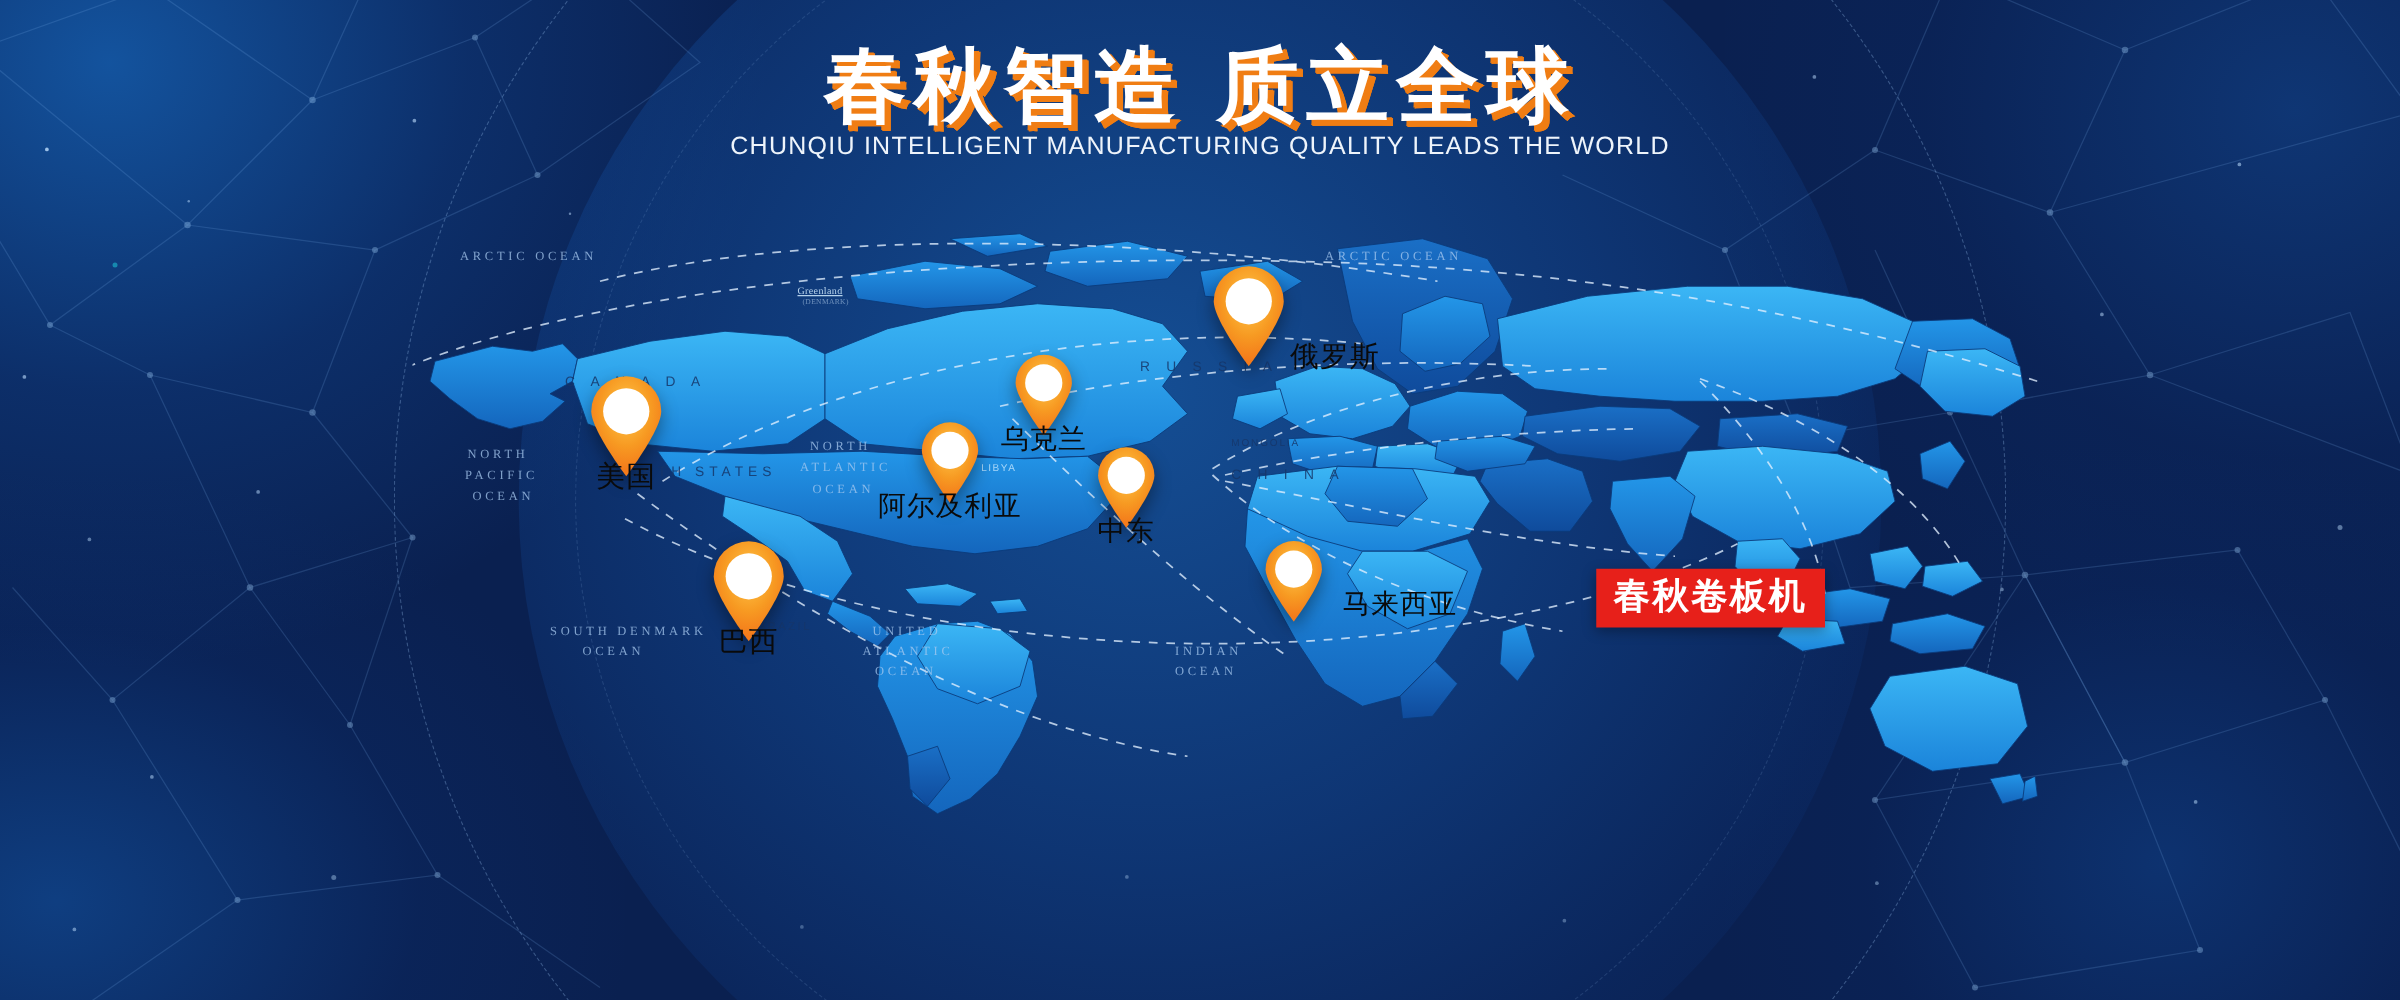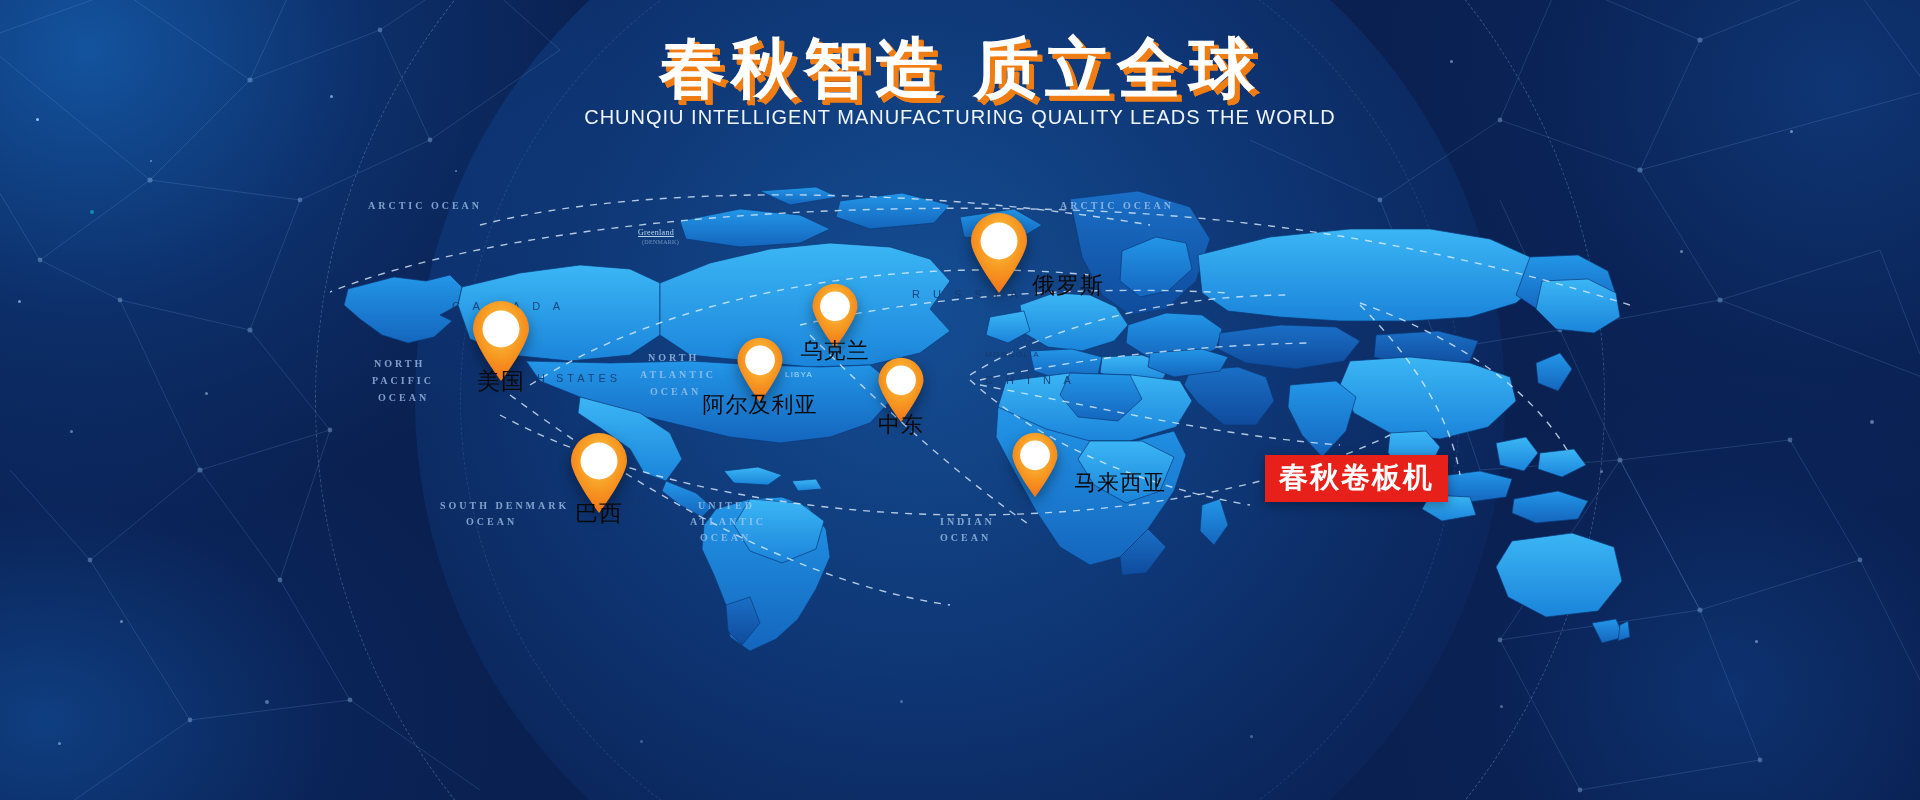--- a/index.html
+++ b/index.html
@@ -76,21 +76,21 @@
   .map-wrap { position:absolute; left:0; top:0; width:1920px; height:800px; z-index:20; }
   .map-svg { position:absolute; left:330px; top:185px; width:1300px; height:470px; }
 
   .routes { position:absolute; left:330px; top:185px; width:1300px; height:470px; pointer-events:none; }
 
   
   .mlabel {
     position:absolute; color:rgba(183,212,243,.80); font-size:9px; letter-spacing:1.4px;
     white-space:nowrap; pointer-events:none; font-family:"Liberation Serif",serif;
   }
-  .mlabel.ocean { font-size:10px; letter-spacing:3px; color:rgba(168,202,240,.74);font-weight:bold; }
+  .mlabel.ocean { font-size:10px; letter-spacing:3px; color:rgba(168,202,240,.74); }
   .mlabel.country { font-size:11px; letter-spacing:5px; color:rgba(22,54,104,.85); font-family:"Liberation Sans",sans-serif; }
   .mlabel.tiny { font-size:6px; letter-spacing:.3px; color:rgba(200,225,250,.5); }
 
   
   .pin { position:absolute; z-index:60; }
   .pin .mark { position:relative; width:62px; height:82px; }
   .pin .mark svg { display:block; width:62px; height:82px;
     filter:drop-shadow(0 6px 7px rgba(0,0,0,.38)); }
   .pin .label {
     position:absolute; left:50%; transform:translateX(-50%);
@@ -102,20 +102,21 @@
   .pin.sm .label { top:53px; font-size:22px; }
 
   .pin .label.offset-r { left:auto; right:-10px; transform:none; }
 
   
   .badge {
     position:absolute; z-index:70; background:#e7201a; color:#ffffff;
     font-size:29px; font-weight:700; letter-spacing:2px;
     padding:6px 14px 8px; line-height:1.15; white-space:nowrap;
     box-shadow:0 3px 10px rgba(0,0,0,.35);
+    margin-left:12px;
   }
 </style>
 </head>
 <body>
 
 <div id="stage">
 
   <div class="glow-tl"></div>
   <div class="glow-bl"></div>
   <div class="glow-tr"></div>

